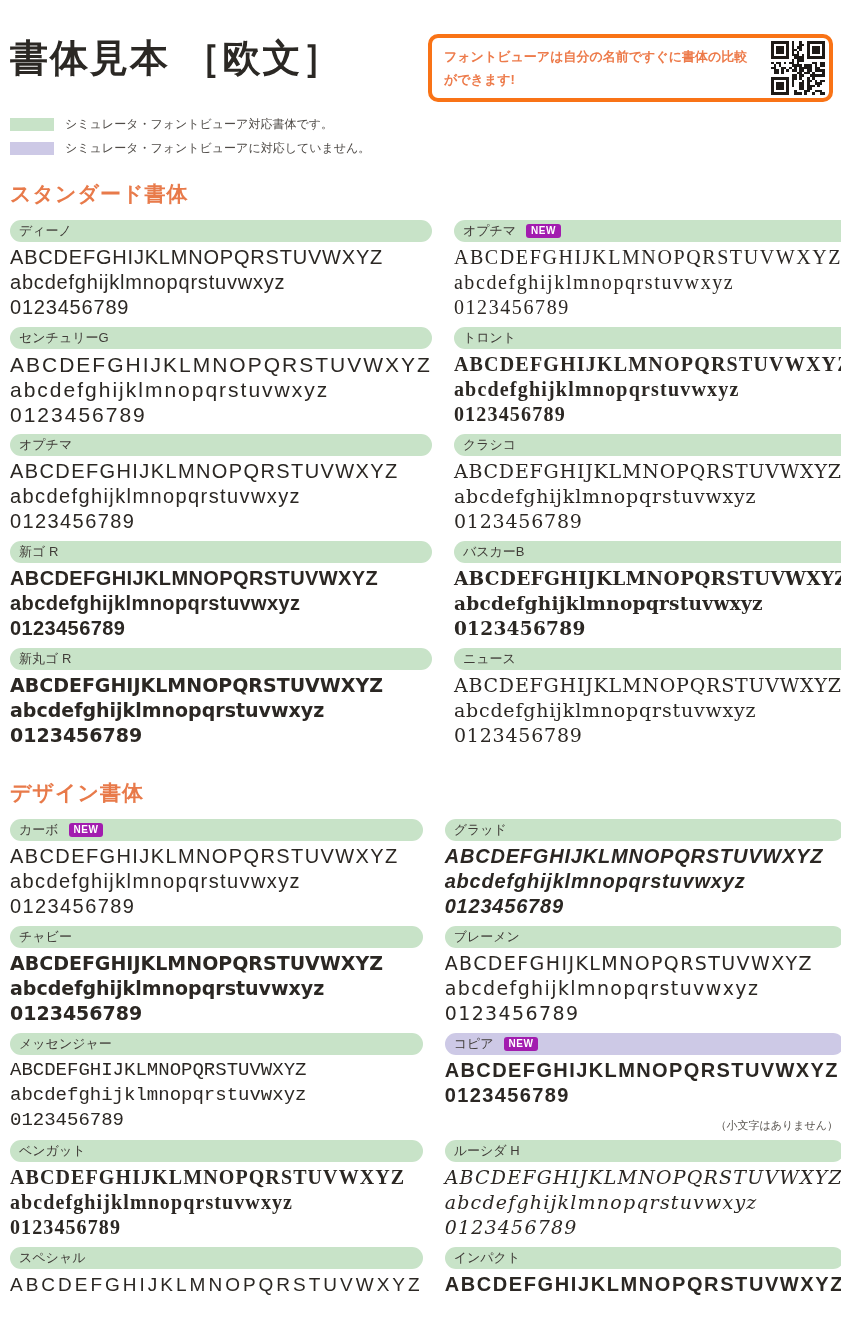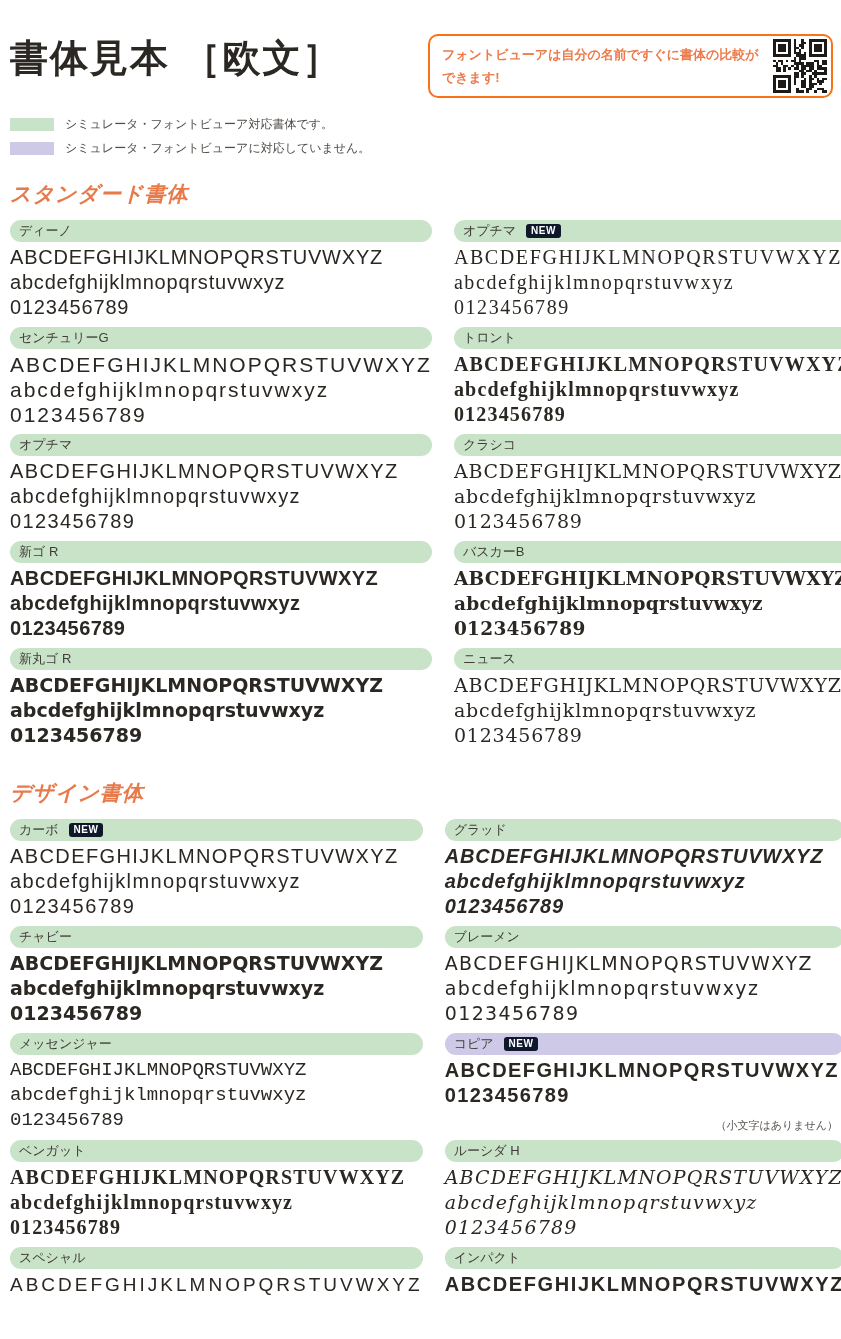--- a/index.html
+++ b/index.html
@@ -21,42 +21,42 @@
   .legend { margin-top: 32px; }
   .legend-row { display: flex; align-items: center; gap: 11px; margin-bottom: 7px; }
   .swatch { width: 44px; height: 13px; flex: 0 0 auto; }
   .swatch-green { background: #c8e3c8; }
   .swatch-purple { background: #cdc9e6; }
   .legend-label { font-size: 12px; color: #4f4b47; }
 
   .header-right { flex: 1 1 auto; padding-top: 14px; }
   .note-line { font-size: 12px; color: #4f4b47; line-height: 19.5px; }
   .promo-box {
-    margin-top: 12px; border: 2px solid #f97316; border-radius: 10px;
+    margin-top: 12px; border: 4px solid #f97316; border-radius: 10px;
     padding: 3px 4px 3px 12px;
     display: flex; align-items: center; justify-content: space-between; gap: 14px;
   }
   .promo-text { color: #ed7b4b; font-weight: bold; font-size: 13px; line-height: 23px; }
   .qr { width: 54px; height: 54px; flex: 0 0 auto; display: block; }
 
   
   .section-heading {
     color: #e87a4a; font-size: 21px; font-weight: bold;
-    margin: 24px 0 12px 0; letter-spacing: 1px; font-style: italic;
+    margin: 24px 0 12px 0; letter-spacing: 1px;
   }
   .font-section:first-child .section-heading { margin-top: 16px; }
   .grid { display: grid; grid-template-columns: 1fr 1fr; column-gap: 22px; }
   .font-block { margin-bottom: 7px; min-height: 100px; }
   .font-bar {
     background: #c8e3c8; display: flex; align-items: center; gap: 10px;
     height: 22px; padding: 0 9px; font-size: 13px; color: #403c38; border-radius: 11px;
   }
   .font-bar.unsupported { background: #cdc9e6; }
   .new-badge {
-    background: #0f172a; color: #ffffff; font-size: 10px; font-weight: bold;
+    background: #a21caf; color: #ffffff; font-size: 10px; font-weight: bold;
     line-height: 1; padding: 2px 5px 2px; border-radius: 3px; letter-spacing: .5px;
   }
   .sample { padding-top: 3px; }
   .sample-line { font-size: 20px; line-height: 25px; white-space: nowrap; color: #2b2723; }
   .sample-note { text-align: right; font-size: 11px; color: #57524d; padding: 10px 6px 0 0; }
 
   
   .f-dino       .sample-line { font-family: "Liberation Sans", sans-serif; letter-spacing: .8px; }
   .f-century    .sample-line { font-family: "Liberation Sans", sans-serif; letter-spacing: 2px; font-size: 21px; }
   .f-optima     .sample-line { font-family: "Liberation Sans", sans-serif; letter-spacing: 1.4px; }

